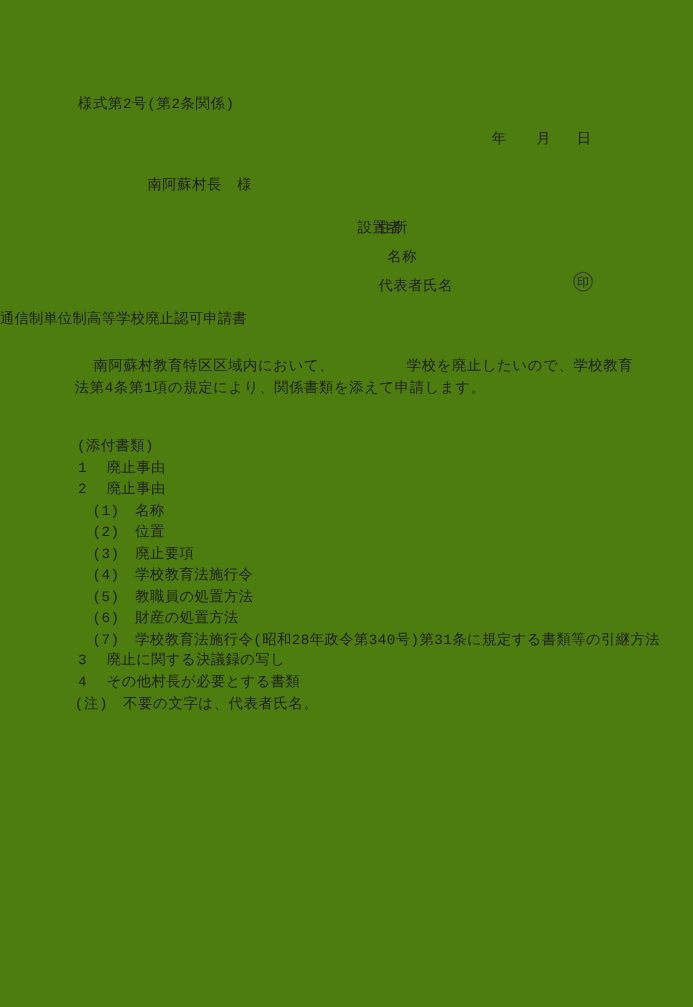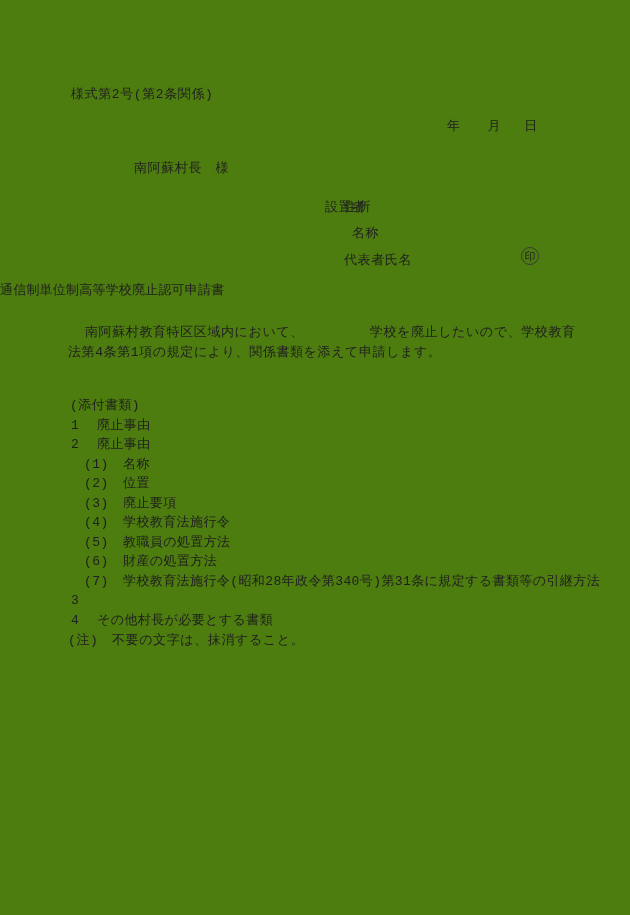--- a/index.html
+++ b/index.html
@@ -105,25 +105,26 @@
     <div class="row lv1">
       <span class="num">(6)</span>
       <span class="txt">財産の処置方法</span>
     </div>
     <div class="row lv1">
       <span class="num">(7)</span>
       <span class="txt">学校教育法施行令(昭和28年政令第340号)第31条に規定する書類等の引継方法</span>
     </div>
     <div class="row lv0">
       <span class="num">3</span>
+      <span class="txt">廃止に関する決議録の写し</span>
     </div>
     <div class="row lv0">
       <span class="num">4</span>
       <span class="txt">その他村長が必要とする書類</span>
     </div>
   </div>
 
   <div class="abs note">
     <span class="lbl">(注)</span>
-    <span>不要の文字は、抹消すること。</span>
+    <span>不要の文字は、代表者氏名。</span>
   </div>
 
 </div>
 
 </body></html>

